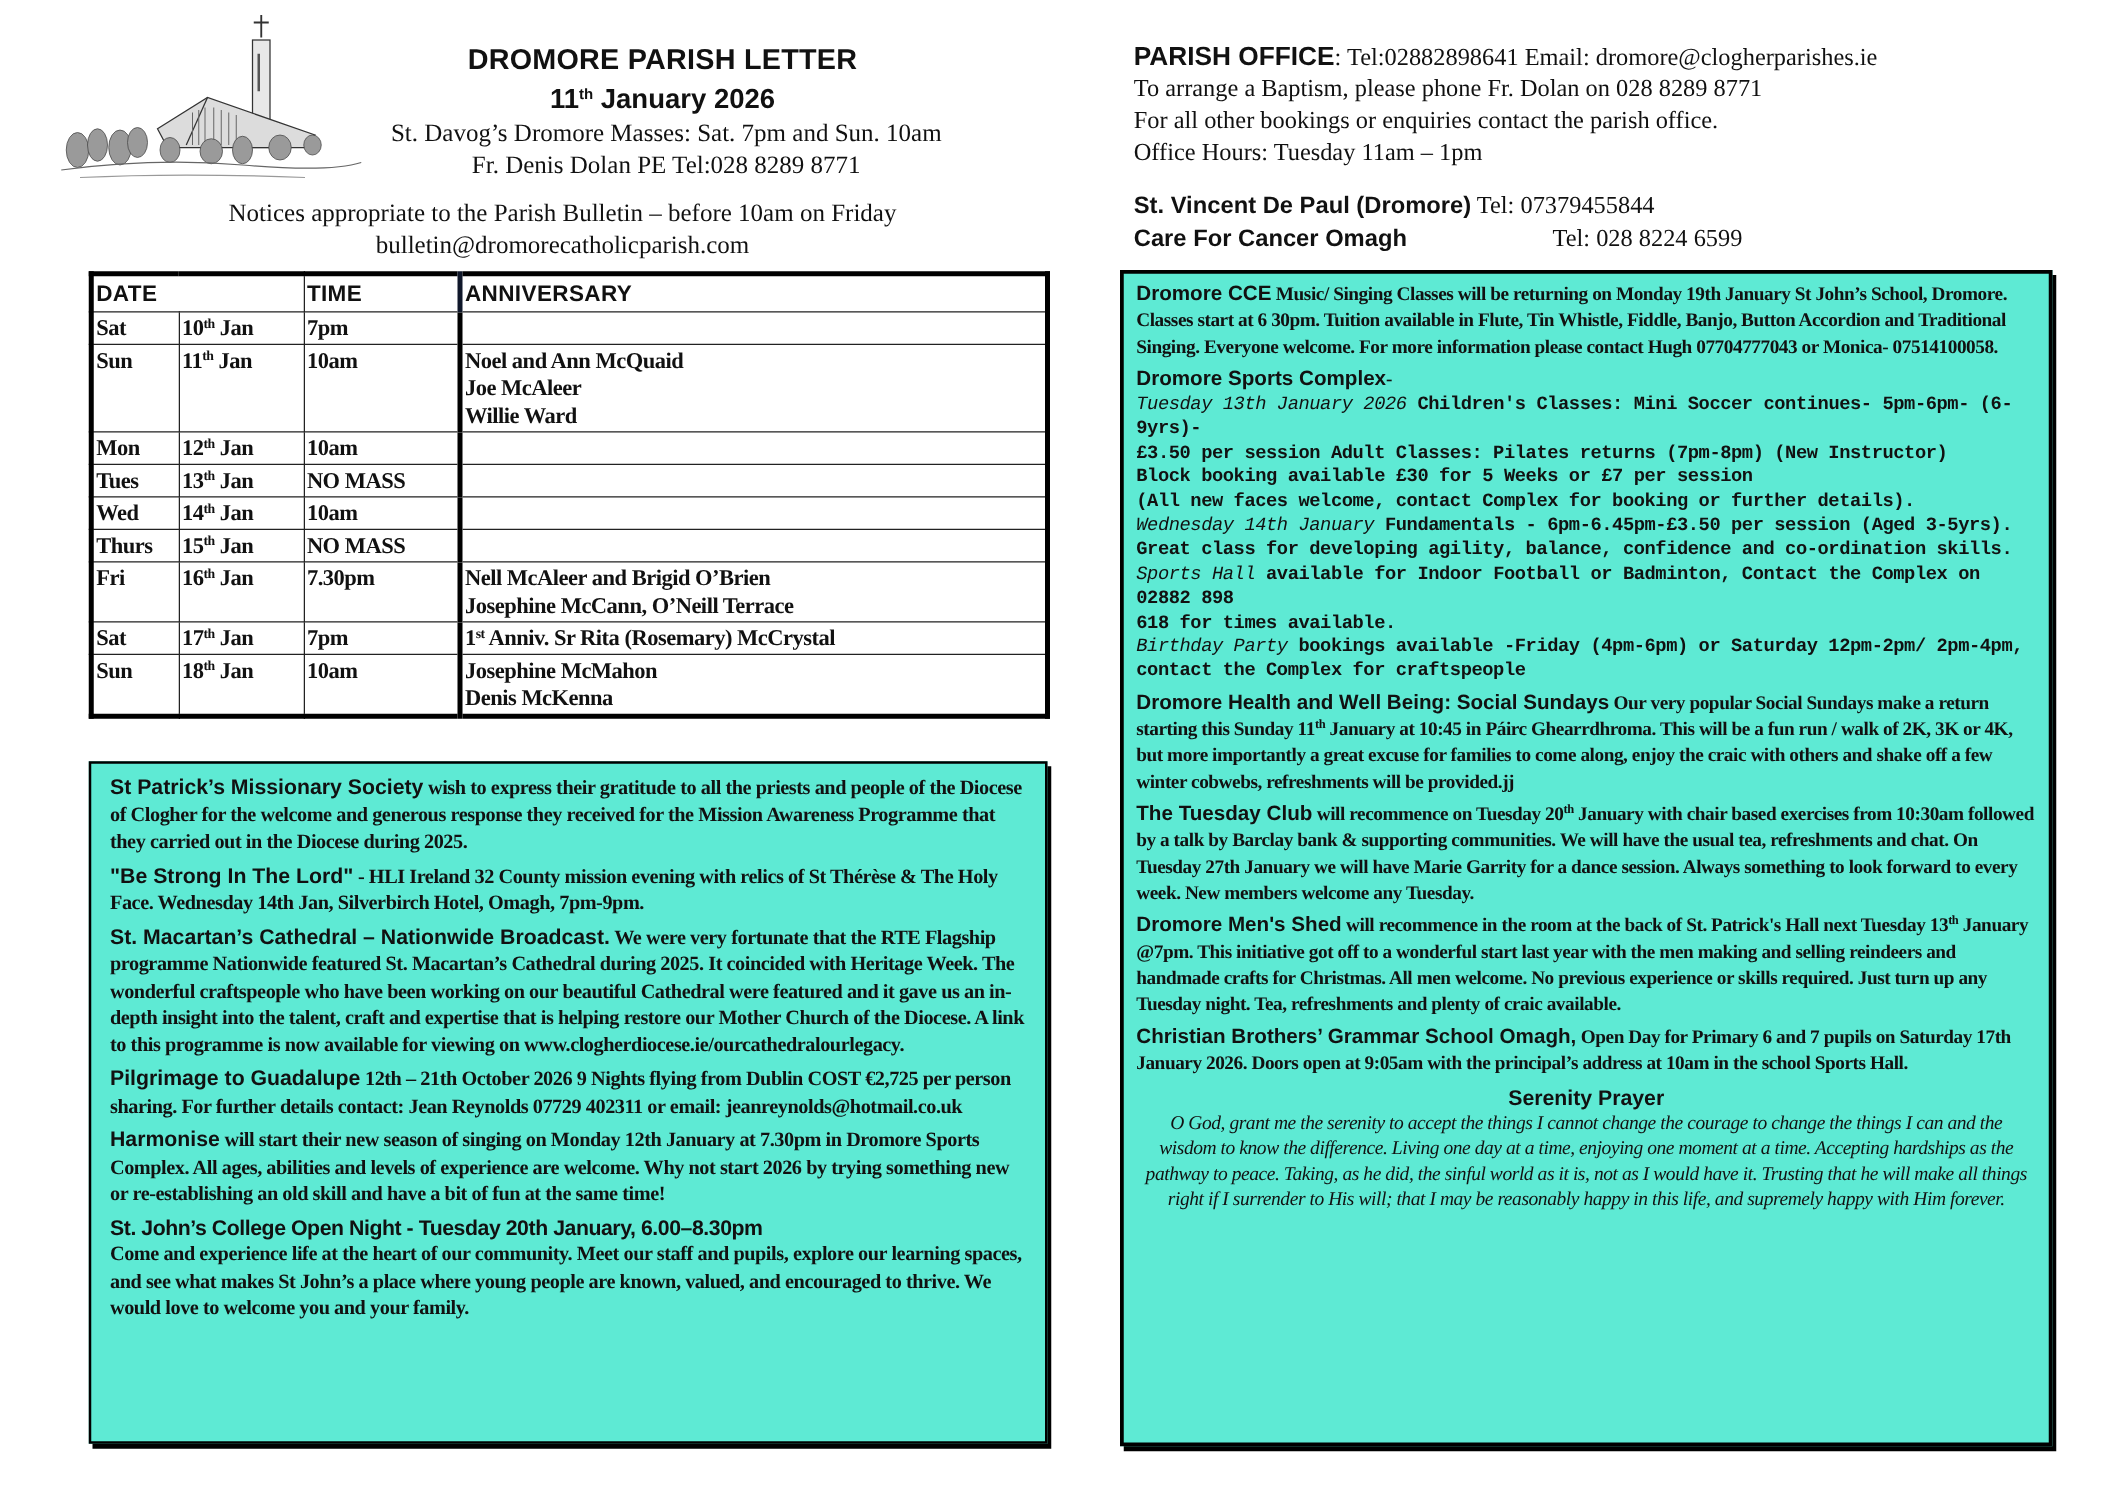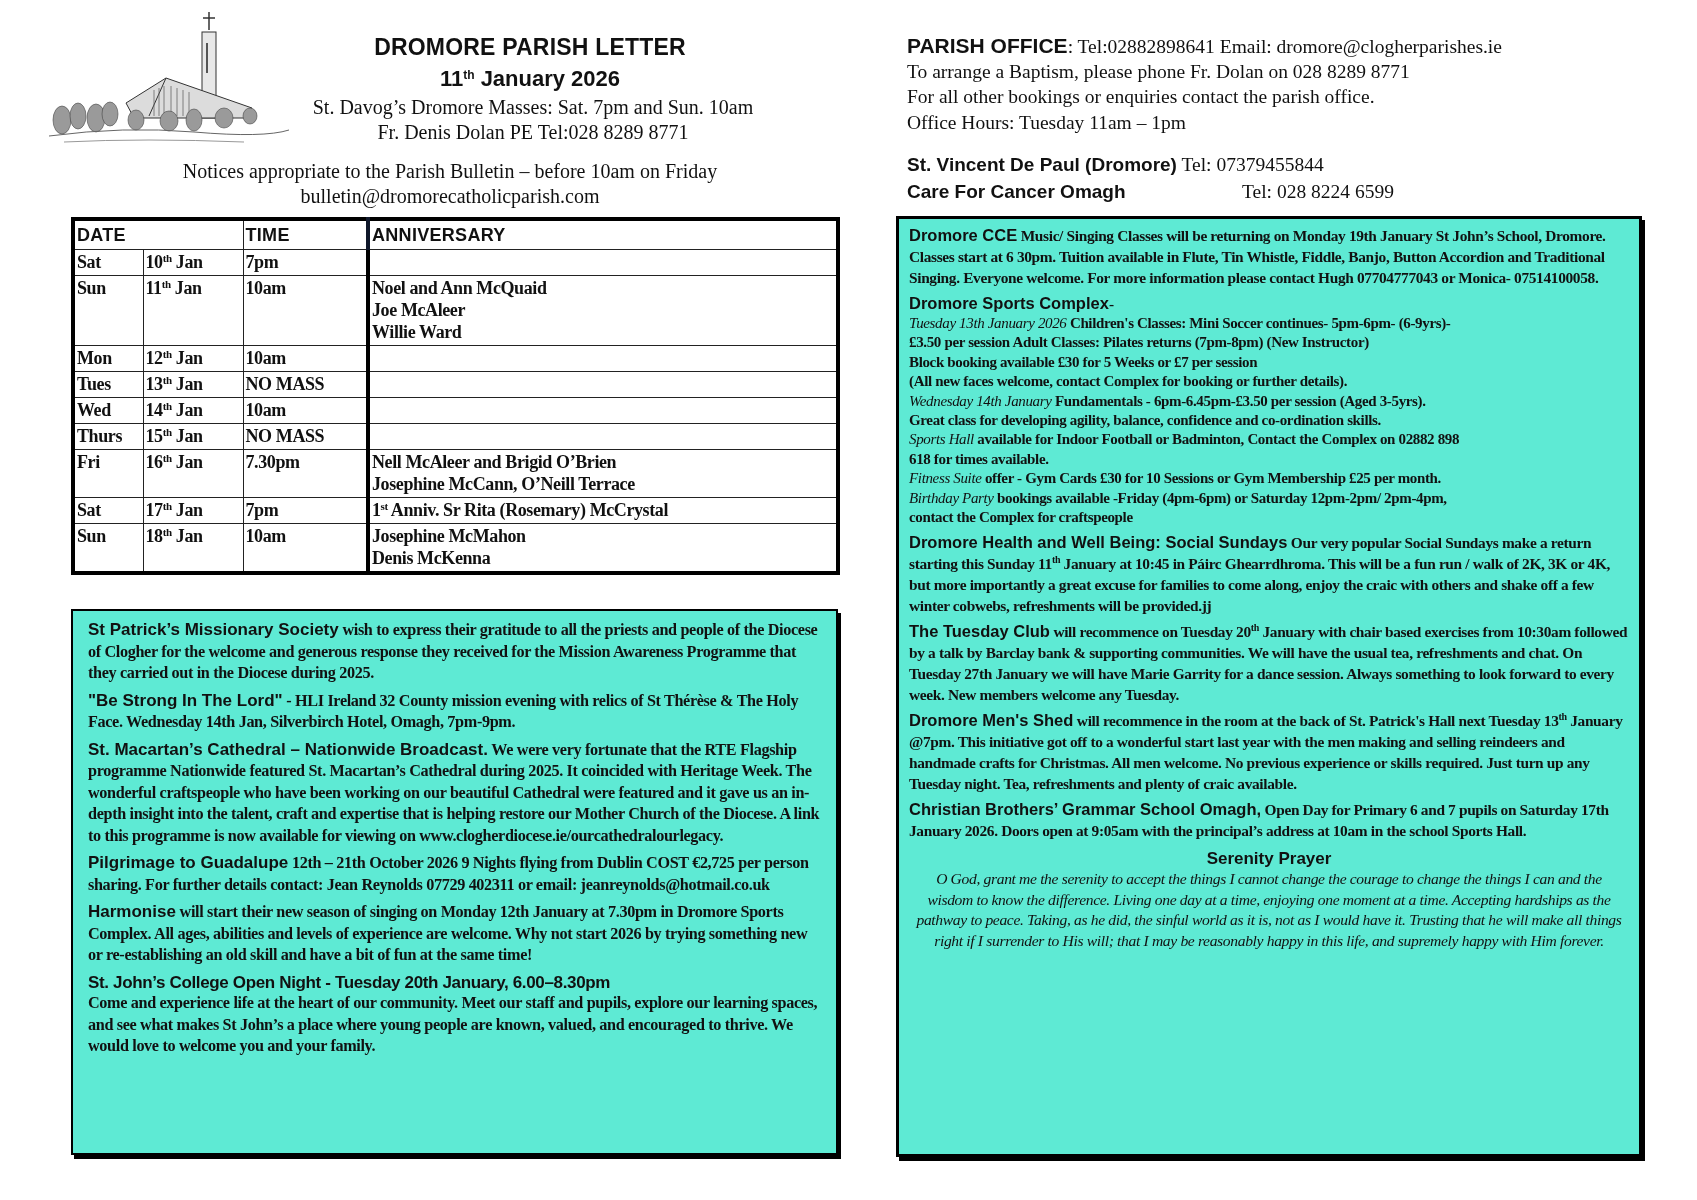--- a/index.html
+++ b/index.html
@@ -38,21 +38,21 @@
   #left-box .notice { font-size: 16.2px; line-height: 21.5px; margin-bottom: 5px; }
   #right-box .notice { font-size: 15.4px; line-height: 21px; margin-bottom: 5px; }
   .notice .head { font-family: "Liberation Sans", sans-serif; font-weight: bold; letter-spacing: 0; }
   #left-box .notice .head { font-size: 17px; }
   #right-box .notice .head { font-size: 16.5px; }
   .notice sup { font-size: 10px; vertical-align: 6px; line-height: 0; }
   .notice .it { font-style: italic; font-weight: normal; }
   .notice .line { display: block; }
   .notice .head-block { display: block; font-family: "Liberation Sans", sans-serif; font-weight: bold; font-size: 17px; }
 
-  #right-box .sports-line { display: block; font-size: 15px; line-height: 19.4px; }
+  #right-box .sports-line { display: block; font-size: 15px; line-height: 19.4px; font-family: Liberation Mono, monospace; }
 
   
   .rh { position: absolute; left: 907px; font-size: 19.5px; font-family: "Liberation Serif", serif; }
   .rh .lbl { font-family: "Liberation Sans", sans-serif; font-weight: bold; }
   #rh-office { top: 34px; }
   #rh-office .lbl { font-size: 21px; }
   #rh-baptism { top: 61px; }
   #rh-bookings { top: 86px; }
   #rh-hours { top: 112px; }
   #rh-svdp { top: 154px; }
@@ -212,21 +212,20 @@
     <span class="line"><span class="head">Dromore Sports Complex</span><span>-</span></span>
     <div id="sports-lines">
         <span class="sports-line"><span class="it">Tuesday 13th January 2026</span><span> Children's Classes: Mini Soccer continues- 5pm-6pm- (6-9yrs)-</span></span>
         <span class="sports-line"><span>£3.50 per session  Adult Classes: Pilates returns (7pm-8pm) (New Instructor)</span></span>
         <span class="sports-line"><span>Block booking available £30 for 5 Weeks or £7 per session</span></span>
         <span class="sports-line"><span>(All new faces welcome, contact Complex  for booking or further details).</span></span>
         <span class="sports-line"><span class="it">Wednesday 14th January</span><span> Fundamentals - 6pm-6.45pm-£3.50 per session (Aged 3-5yrs).</span></span>
         <span class="sports-line"><span>Great class for developing agility, balance, confidence and co-ordination skills.</span></span>
         <span class="sports-line"><span class="it">Sports Hall</span><span> available for Indoor Football or Badminton, Contact the Complex on 02882 898</span></span>
         <span class="sports-line"><span>618 for times available.</span></span>
-        <span class="sports-line"><span class="it">Fitness Suite</span><span> offer - Gym Cards £30 for 10 Sessions or Gym Membership £25 per month.</span></span>
         <span class="sports-line"><span class="it">Birthday Party</span><span> bookings available -Friday (4pm-6pm) or Saturday 12pm-2pm/ 2pm-4pm,</span></span>
         <span class="sports-line"><span>contact the Complex for craftspeople</span></span>
       </div>
   </div>
 
   <p class="notice"><span class="head">Dromore Health and Well Being: Social Sundays</span><span> Our very popular Social Sundays make a return starting this Sunday 11</span><sup>th</sup><span> January at 10:45 in Páirc Ghearrdhroma. This will be a fun run / walk of 2K, 3K or 4K,  but more importantly a great excuse for families to come along, enjoy the craic with others and shake off a few winter cobwebs, refreshments will be provided.jj</span></p>
 
   <p class="notice"><span class="head">The Tuesday Club</span><span> will recommence on Tuesday 20</span><sup>th</sup><span> January with chair based exercises from 10:30am followed by a talk by Barclay bank &amp; supporting communities. We will have the usual tea, refreshments and chat. On Tuesday 27th January we will have Marie Garrity for a dance session. Always something to look forward to every week. New members welcome any Tuesday.</span></p>
 
   <p class="notice"><span class="head">Dromore Men's Shed</span><span> will recommence in the room at the back of St. Patrick's Hall next Tuesday 13</span><sup>th</sup><span> January @7pm. This initiative got off to a wonderful start last year with the men making and selling reindeers and handmade crafts for Christmas. All men welcome.  No previous experience or skills required. Just turn up any Tuesday night. Tea, refreshments and plenty of craic available.</span></p>

